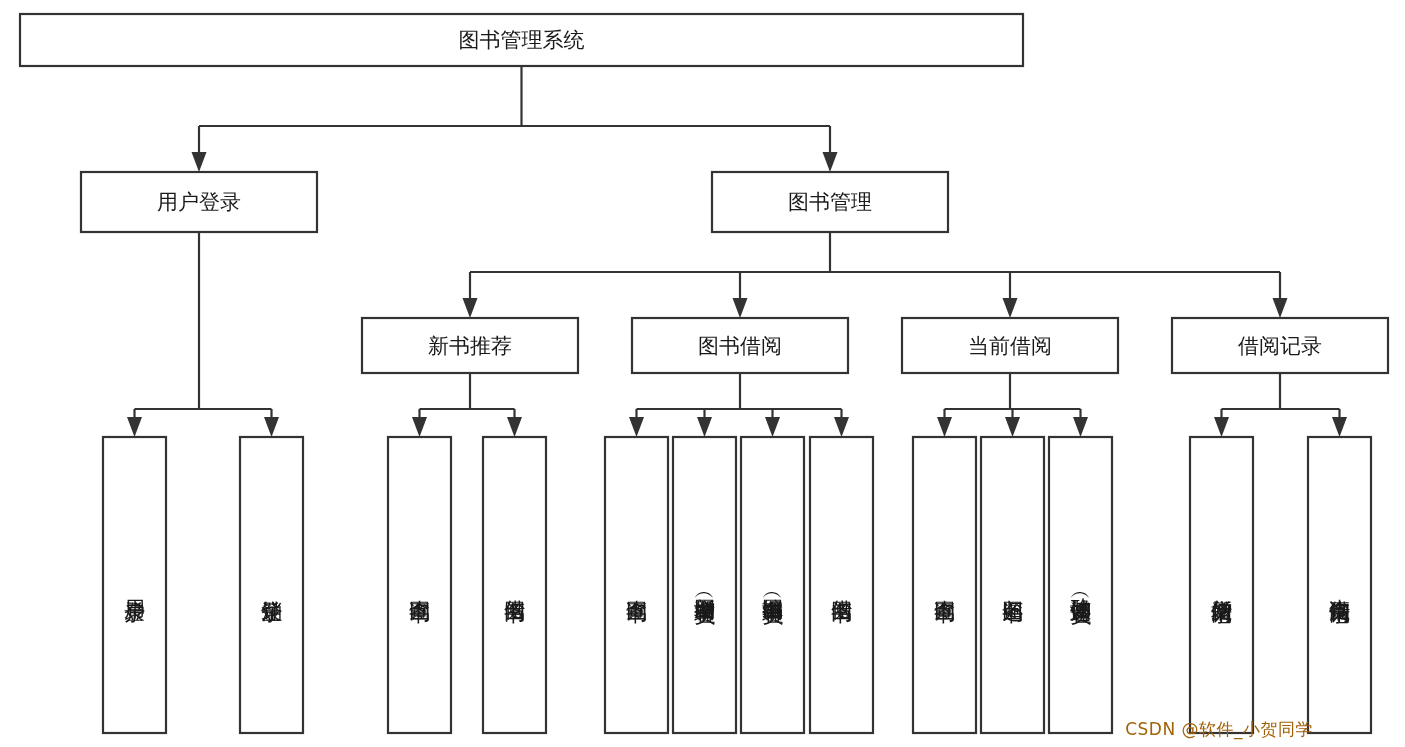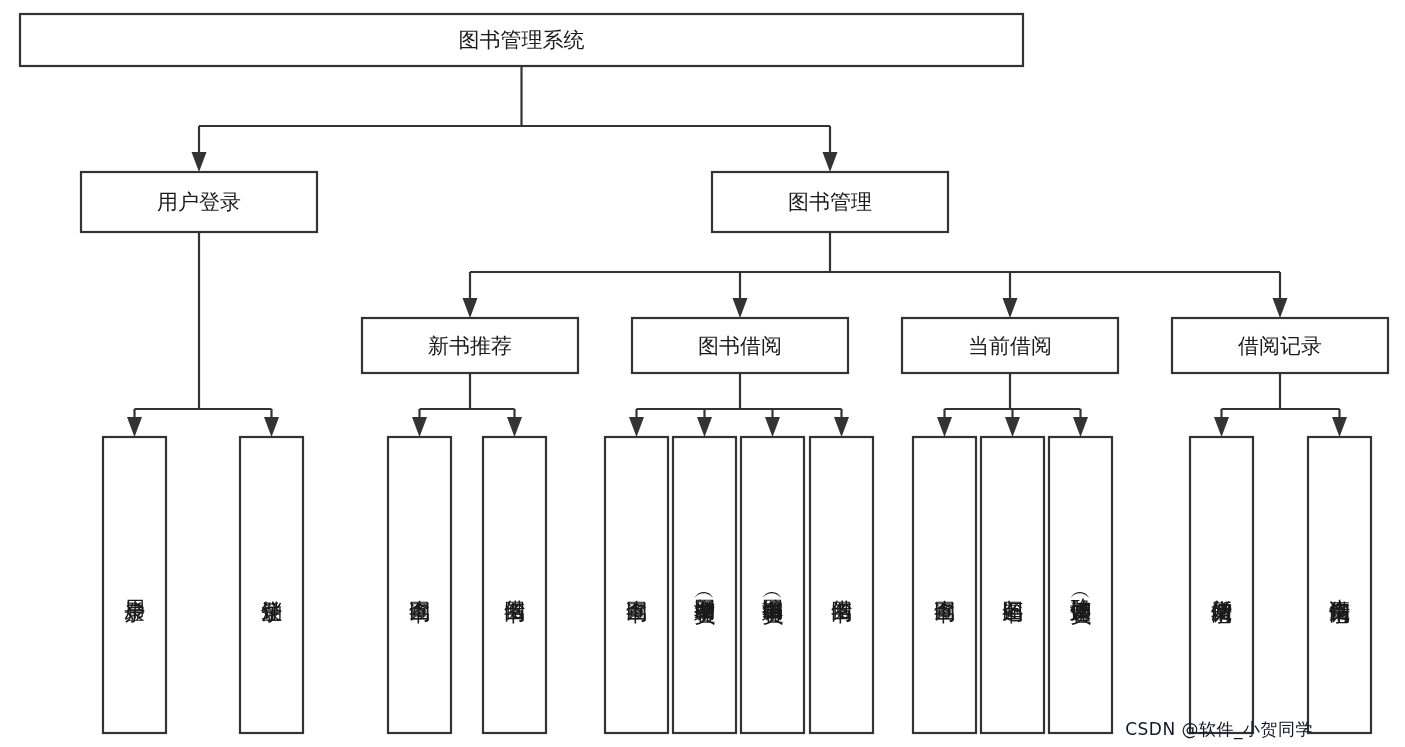--- a/index.html
+++ b/index.html
@@ -50,21 +50,21 @@
     fill: #1a1a1a;
     text-anchor: middle;
     dominant-baseline: middle;
   }
   .watermark-text {
     position: absolute;
     right: 8px;
     bottom: 6px;
     font-family: "DejaVu Sans", "Liberation Sans", sans-serif;
     font-size: 17px;
-    color: #0f172a;
+    color: #a16207;
     white-space: nowrap;
     letter-spacing: 0.5px;
     pointer-events: none;
   }
   .vlabel-inner {
     writing-mode: vertical-rl;
     text-orientation: upright;
     font-size: 21px;
     line-height: 1.08;
     color: #1a1a1a;

